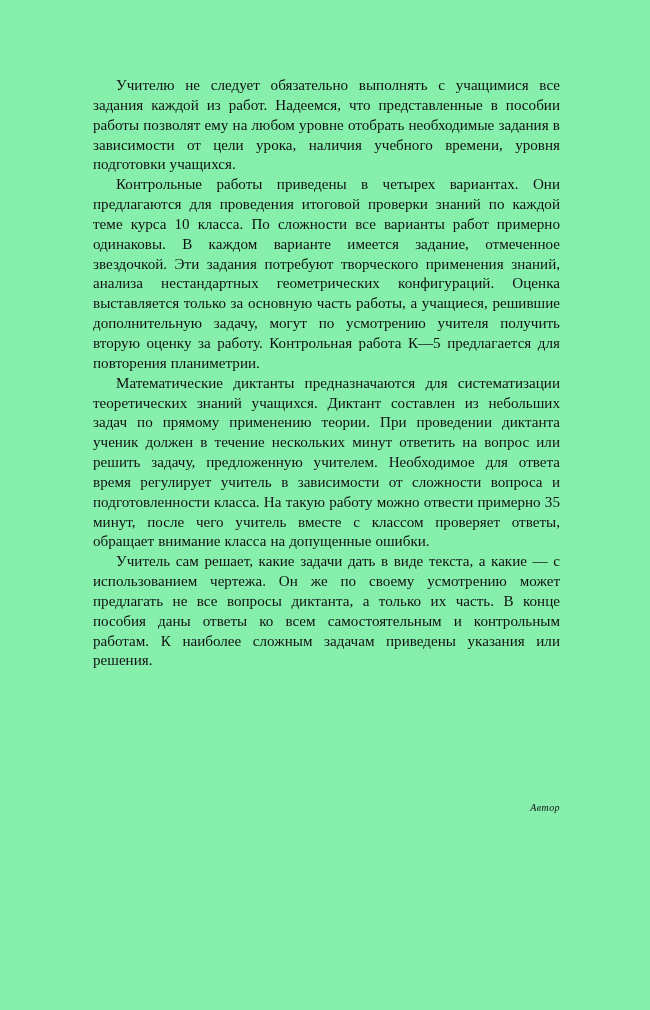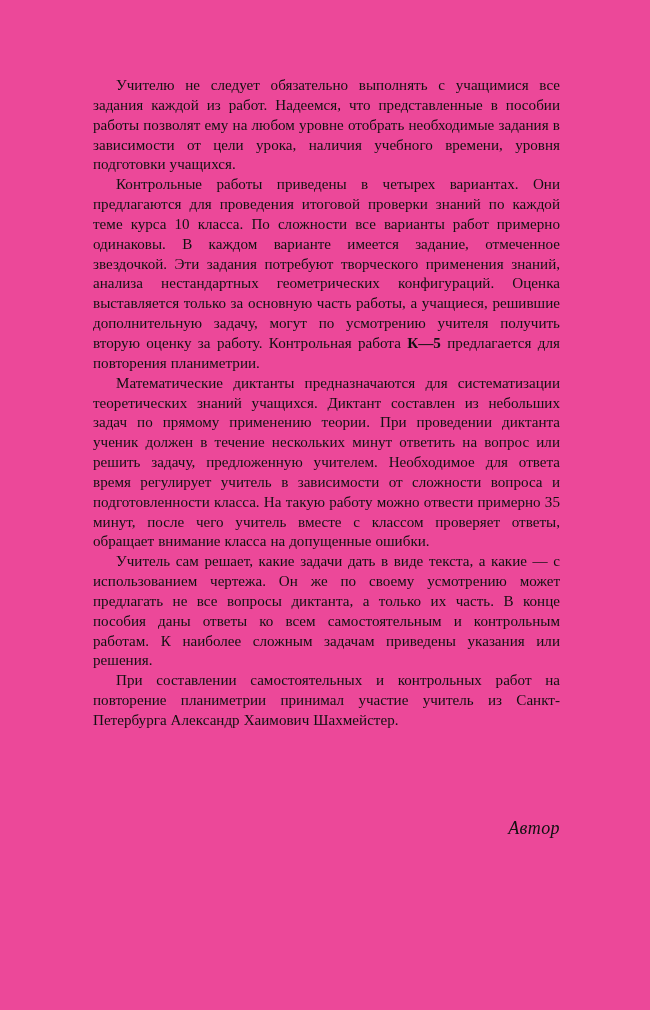--- a/index.html
+++ b/index.html
@@ -13,21 +13,21 @@
     background: #ffffff;
     font-family: "Liberation Serif", "DejaVu Serif", serif;
     color: #111111;
     overflow: hidden;
   }
 
   .page {
     position: relative;
     width: 650px;
     height: 1010px;
-    background: #ec4899;
+    background: #86efac;
     box-sizing: border-box;
   }
 
   .text-block {
     position: absolute;
     left: 93px;
     top: 76px;
     width: 467px;
   }
 
@@ -43,31 +43,31 @@
     word-spacing: 0.2px;
     hyphens: manual;
     -webkit-hyphens: manual;
   }
 
   p.para:last-of-type {
     margin-bottom: 0;
   }
 
   .bold-ref {
-    font-weight: bold;
+    font-weight: normal;
   }
 
   .signature {
     position: absolute;
     left: 93px;
-    top: 818px;
+    top: 798px;
     width: 467px;
     text-align: right;
     font-style: italic;
-    font-size: 18px;
+    font-size: 10px;
     line-height: 20px;
     letter-spacing: 0.4px;
   }
 </style>
 </head>
 <body>
 
 <div class="page">
 
   <div class="text-block">
@@ -75,19 +75,18 @@
     <p class="para">Учителю не следует обязательно выполнять с учащимися все задания каждой из работ. Надеемся, что представленные в пособии работы позволят ему на любом уровне отобрать необходимые задания в зависимости от цели урока, наличия учебного времени, уровня подготовки учащихся.</p>
 
 
 
     <p class="para"><span>Контрольные работы приведены в четырех вариантах. Они предлагаются для проведения итоговой проверки знаний по каждой теме курса 10 класса. По сложности все варианты работ примерно одинаковы. В каждом варианте имеется задание, отмеченное звездочкой. Эти задания потребуют творческого применения знаний, анализа нестандартных геометрических конфигураций. Оценка выставляется только за основную часть работы, а учащиеся, решившие дополнительную задачу, могут по усмотрению учителя получить вторую оценку за работу. Контрольная работа </span><span class="bold-ref">К—5</span><span> предлагается для повторения планиметрии.</span></p>
 
     <p class="para">Математические диктанты предназначаются для систематизации теоретических знаний учащихся. Диктант составлен из небольших задач по прямому применению теории. При проведении диктанта ученик должен в течение нескольких минут ответить на вопрос или решить задачу, предложенную учителем. Необходимое для ответа время регулирует учитель в зависимости от сложности вопроса и подготовленности класса. На такую работу можно отвести примерно 35 минут, после чего учитель вместе с классом проверяет ответы, обращает внимание класса на допущенные ошибки.</p>
 
     <p class="para">Учитель сам решает, какие задачи дать в виде текста, а какие — с использованием чертежа. Он же по своему усмотрению может предлагать не все вопросы диктанта, а только их часть. В конце пособия даны ответы ко всем самостоятельным и контрольным работам. К наиболее сложным задачам приведены указания или решения.</p>
 
-    <p class="para">При составлении самостоятельных и контрольных работ на повторение планиметрии принимал участие учитель из Санкт-Петербурга Александр Хаимович Шахмейстер.</p>
 
   </div>
 
   <div class="signature">Автор</div>
 
 </div>
 
 </body></html>

